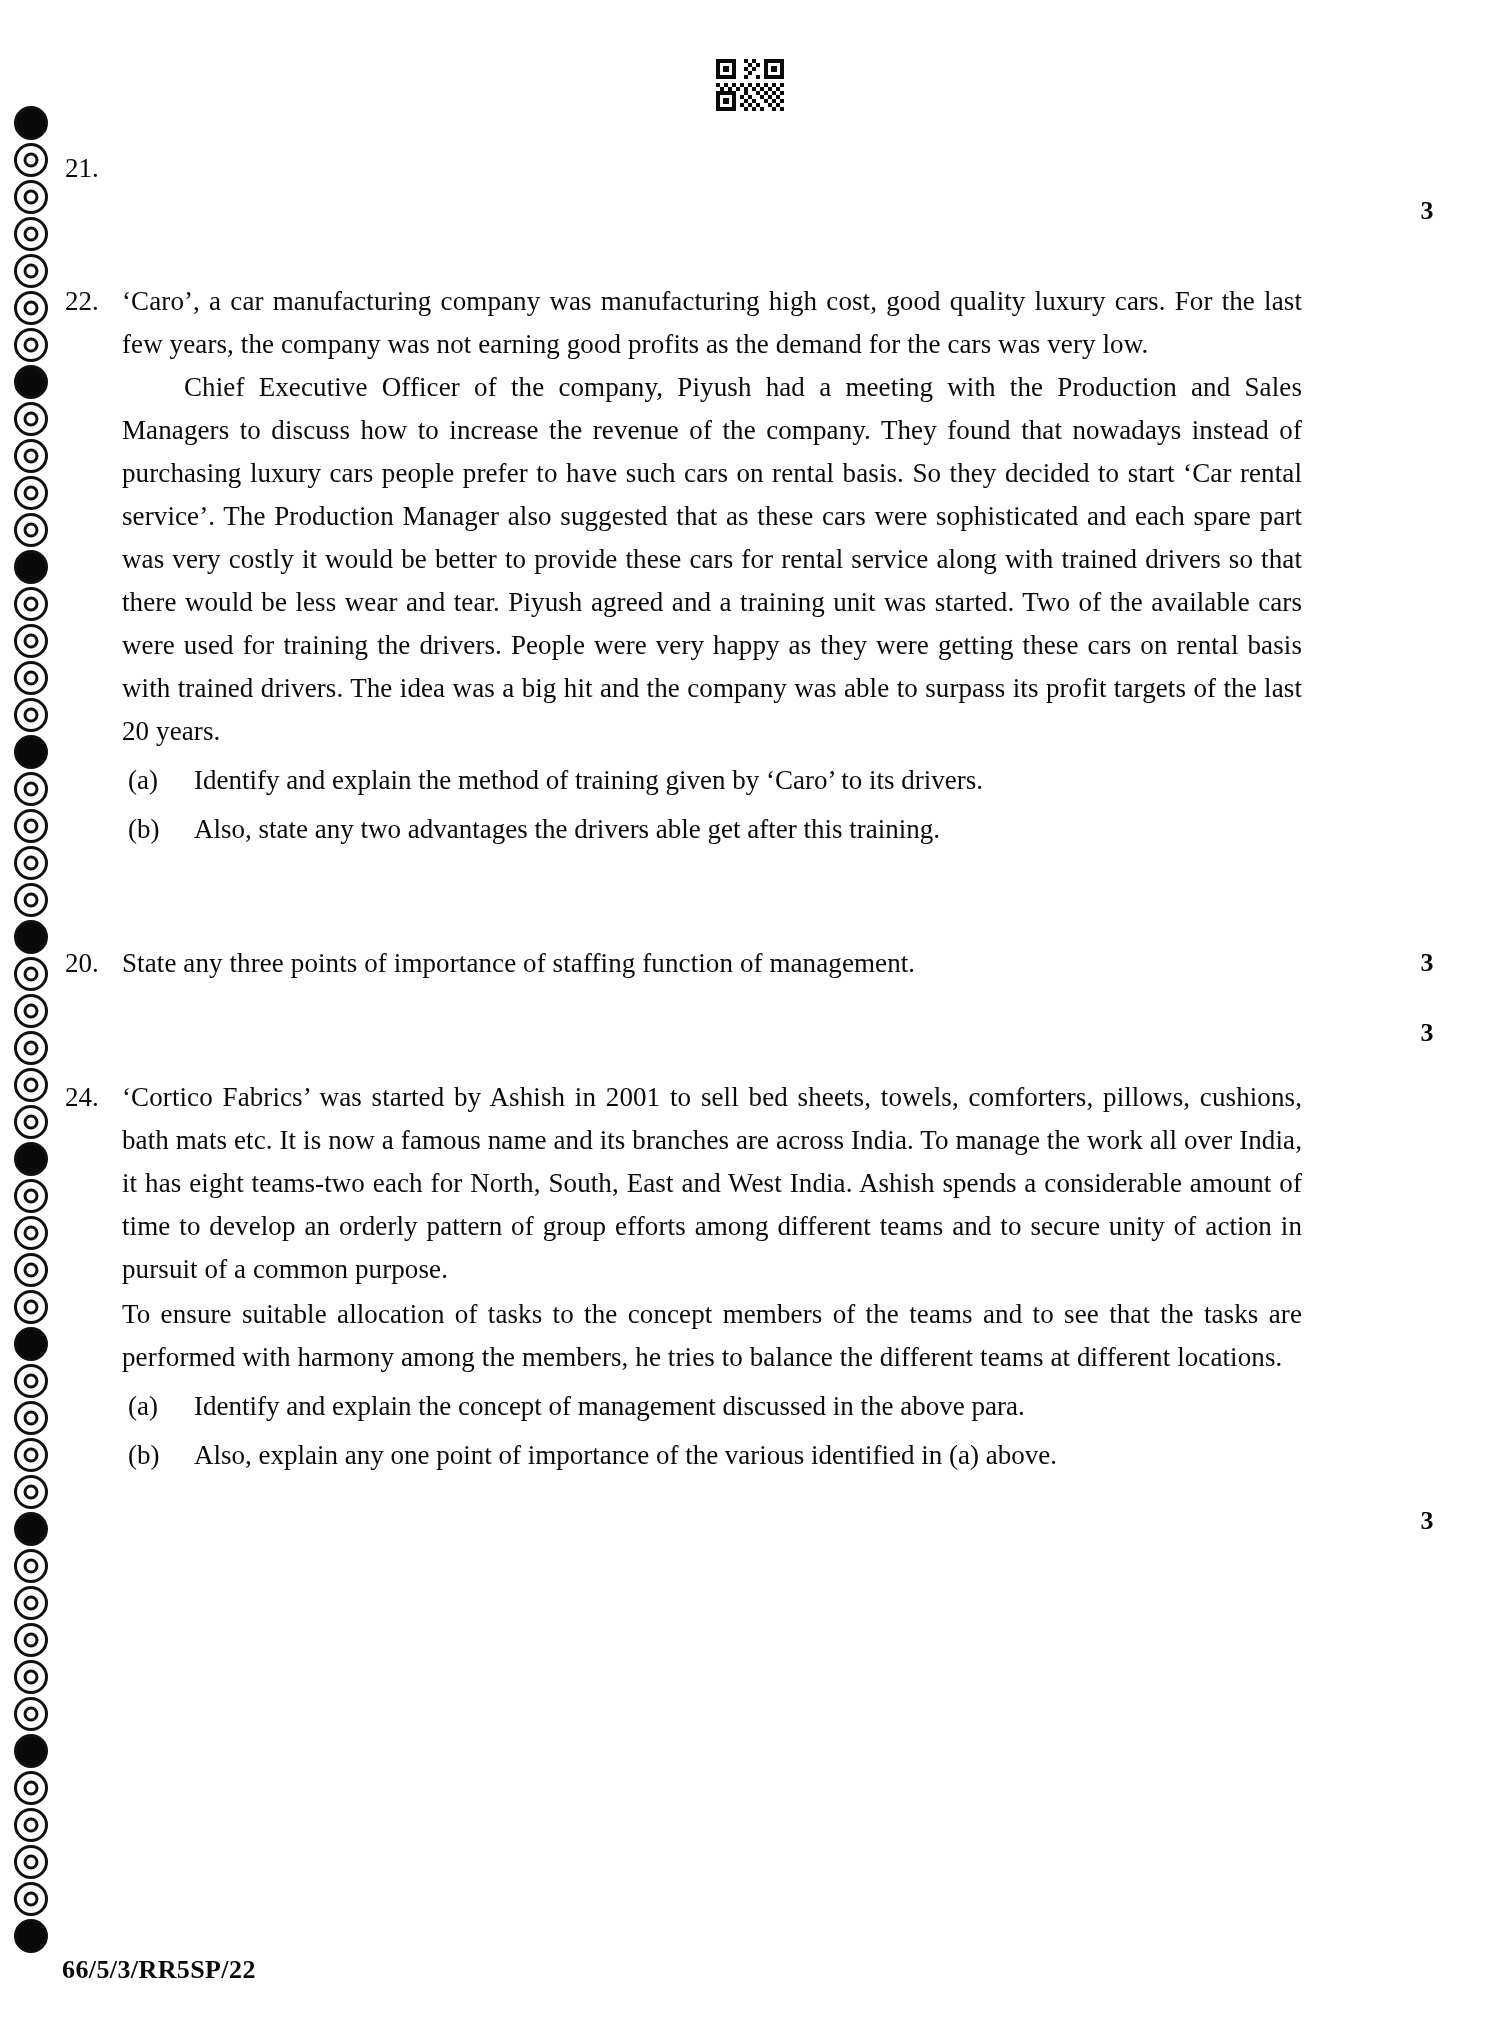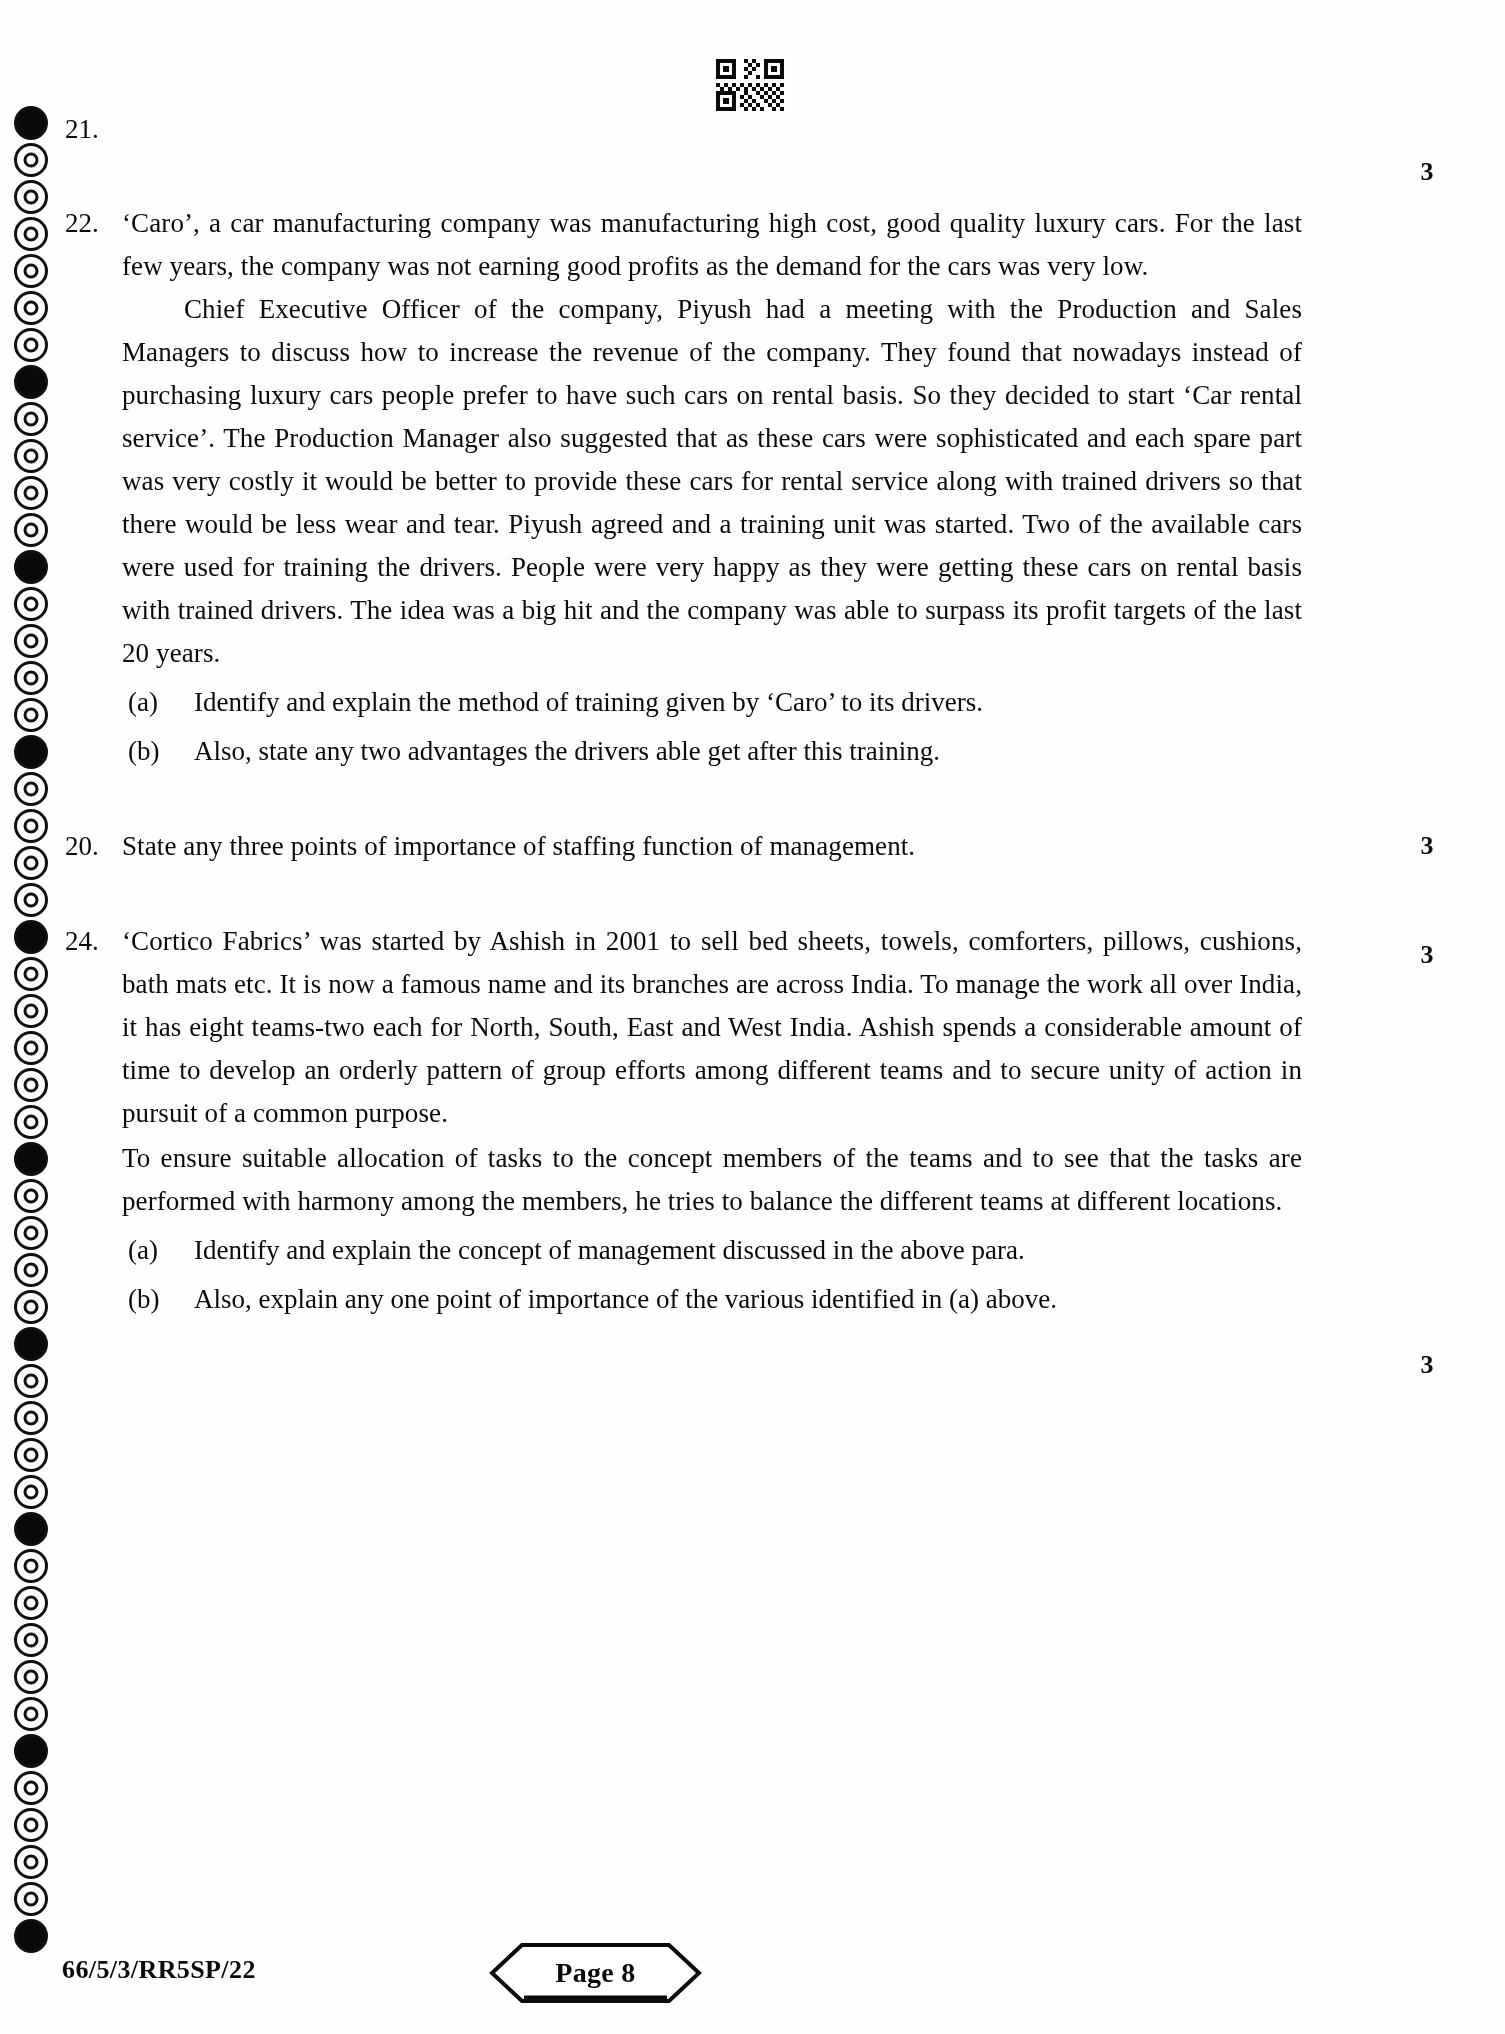--- a/index.html
+++ b/index.html
@@ -71,20 +71,21 @@
     position: absolute;
     left: 62px;
     top: 108px;
     width: 1400px;
   }
 
   .qrow {
     display: flex;
     align-items: flex-start;
     position: relative;
+    margin-top: 39px;
   }
   .qnum {
     width: 60px;
     flex: 0 0 60px;
     font-size: 27px;
     line-height: 42px;
     text-align: left;
     padding-left: 3px;
     box-sizing: border-box;
   }
@@ -353,22 +354,15 @@
           <div class="sub-text">Also, explain any one point of importance of the various identified in (a) above.</div>
         </div>
       </div>
       <div class="marks-col" style="top:424px;">3</div>
     </div>
 
   </div>
 
   <div class="footer">
     <div class="footer-code">66/5/3/RR5SP/22</div>
-    <div class="page-badge">
-      <svg width="215" height="64" viewBox="0 0 215 64">
-        <polygon points="34,4 181,4 211,32 181,60 34,60 4,32" fill="#ffffff" stroke="#0a0a0a" stroke-width="4"></polygon>
-        <path d="M36,58 L179,58" stroke="#0a0a0a" stroke-width="7" fill="none"></path>
-      </svg>
-      <div class="plabel">Page 8</div>
-    </div>
   </div>
 
 </div>
 
 </body></html>

